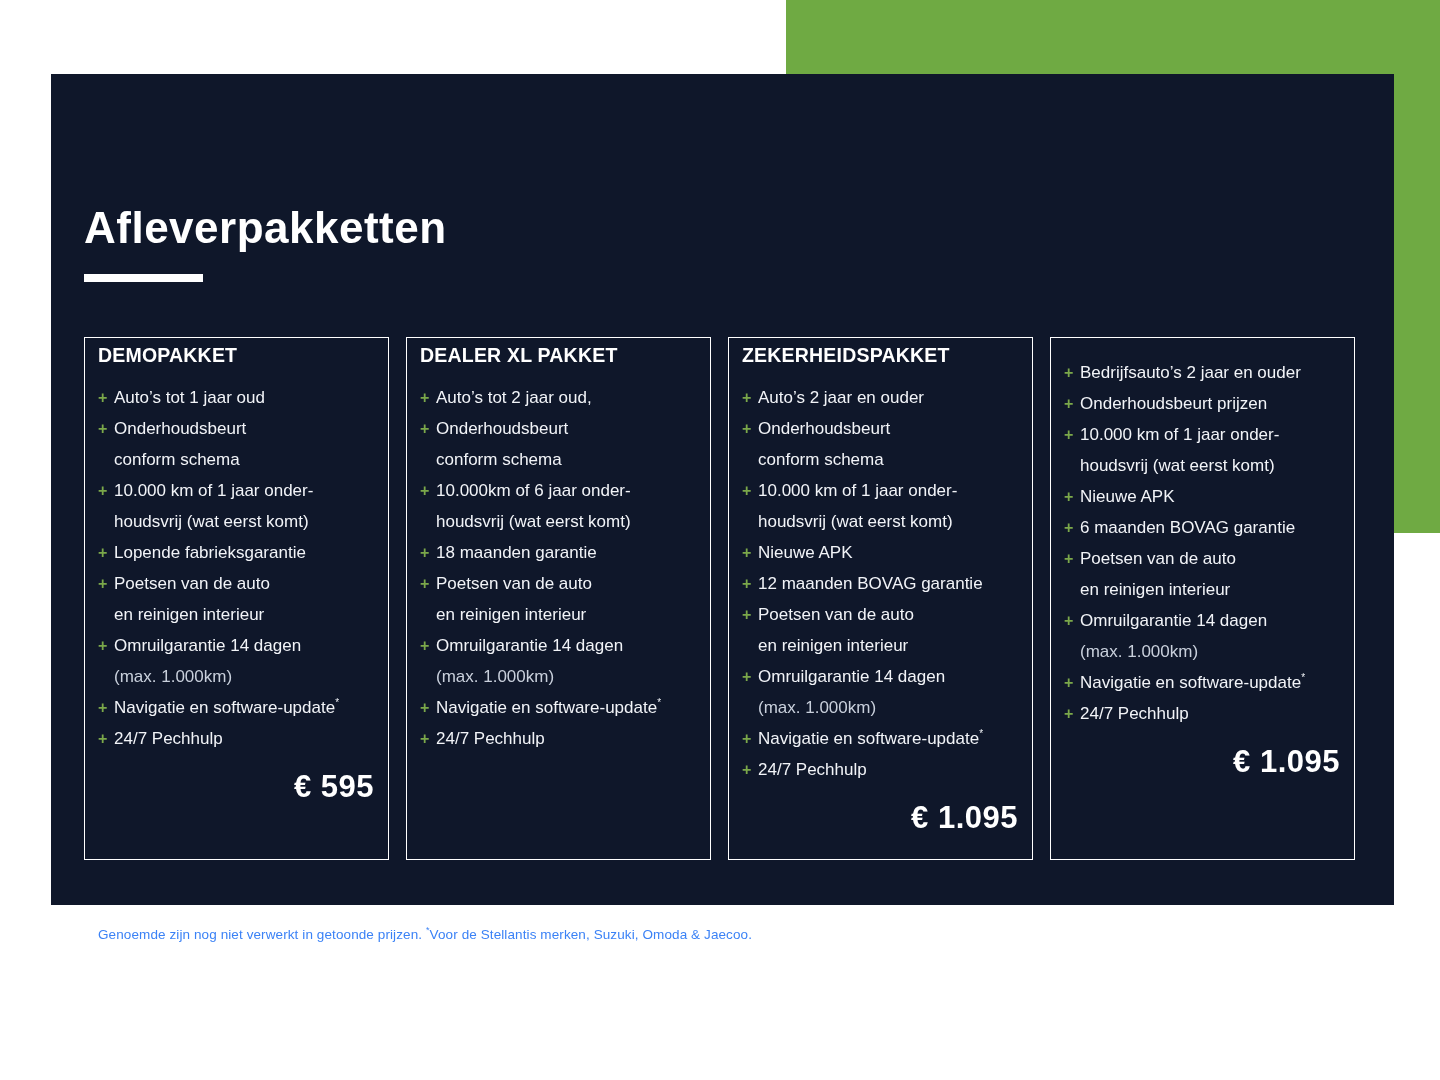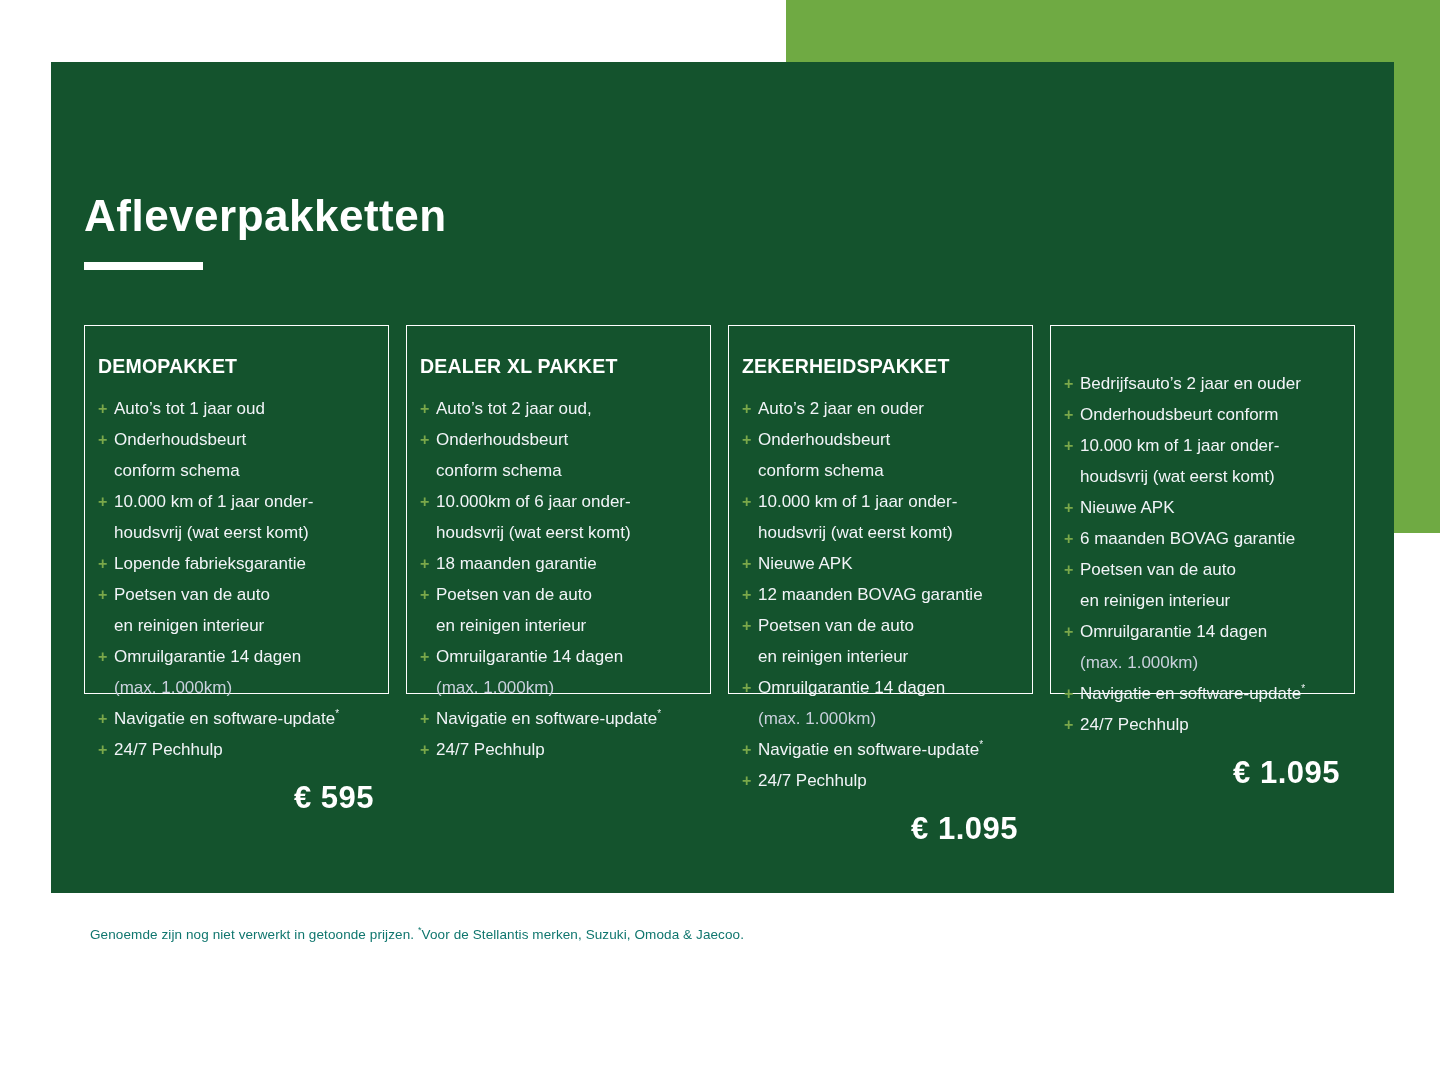--- a/index.html
+++ b/index.html
@@ -11,23 +11,23 @@
     overflow: hidden;
   }
   .green-rect {
     position: absolute;
     left: 786px; top: 0;
     width: 654px; height: 533px;
     background: #6FAA43;
   }
   .panel {
     position: absolute;
-    left: 51px; top: 62px;
+    left: 51px; top: 74px;
     width: 1343px; height: 831px;
-    background: #14532d;
+    background: #0f172a;
     text-decoration: underline;
   }
   .main-title {
     position: absolute;
     left: 33px; top: 100px;
     color: #ffffff;
     font-size: 44px;
     font-weight: bold;
     letter-spacing: 0.5px;
   }
@@ -37,24 +37,24 @@
     width: 119px; height: 8px;
     background: #ffffff;
   }
   .cards {
     position: absolute;
     left: 33px; top: 263px;
     display: flex;
     gap: 17px;
   }
   .card {
-    width: 305px; height: 369px;
+    width: 305px; height: 523px;
     box-sizing: border-box;
     border: 1.5px solid #ffffff;
-    padding: 27px 12px 0 13px;
+    padding: 4px 12px 0 13px;
     background: transparent;
   }
   .card-title {
     color: #ffffff;
     font-size: 19.5px;
     font-weight: bold;
     letter-spacing: 0.2px;
     margin: 2px 0 0 0;
     white-space: nowrap;
   }
@@ -83,23 +83,23 @@
     text-align: right;
     color: #ffffff;
     font-size: 31px;
     font-weight: bold;
     margin-top: 15px;
     padding-right: 2px;
     letter-spacing: 0.5px;
   }
   .footnote {
     position: absolute;
-    left: 90px; top: 925px;
+    left: 98px; top: 925px;
     font-size: 13.5px;
-    color: #0f766e;
+    color: #3b82f6;
     letter-spacing: 0.1px;
   }
   .footnote sup { font-size: 9px; }
 </style>
 </head>
 <body>
 
 <div class="green-rect"></div>
 
 <div class="panel">
@@ -275,21 +275,21 @@
   </div>
 
   <div class="card">
     <div class="list">
           <div class="line">
             <span class="plus">+</span>
             <span class="item-text">Bedrijfsauto’s 2 jaar en ouder</span>
           </div>
           <div class="line">
             <span class="plus">+</span>
-            <span class="item-text">Onderhoudsbeurt conform</span>
+            <span class="item-text">Onderhoudsbeurt prijzen</span>
           </div>
           <div class="line">
             <span class="plus">+</span>
             <span class="item-text">10.000 km of 1 jaar onder-</span>
           </div>
           <div class="line">
             <span class="plus"></span>
             <span class="item-text">houdsvrij (wat eerst komt)</span>
           </div>
           <div class="line">

